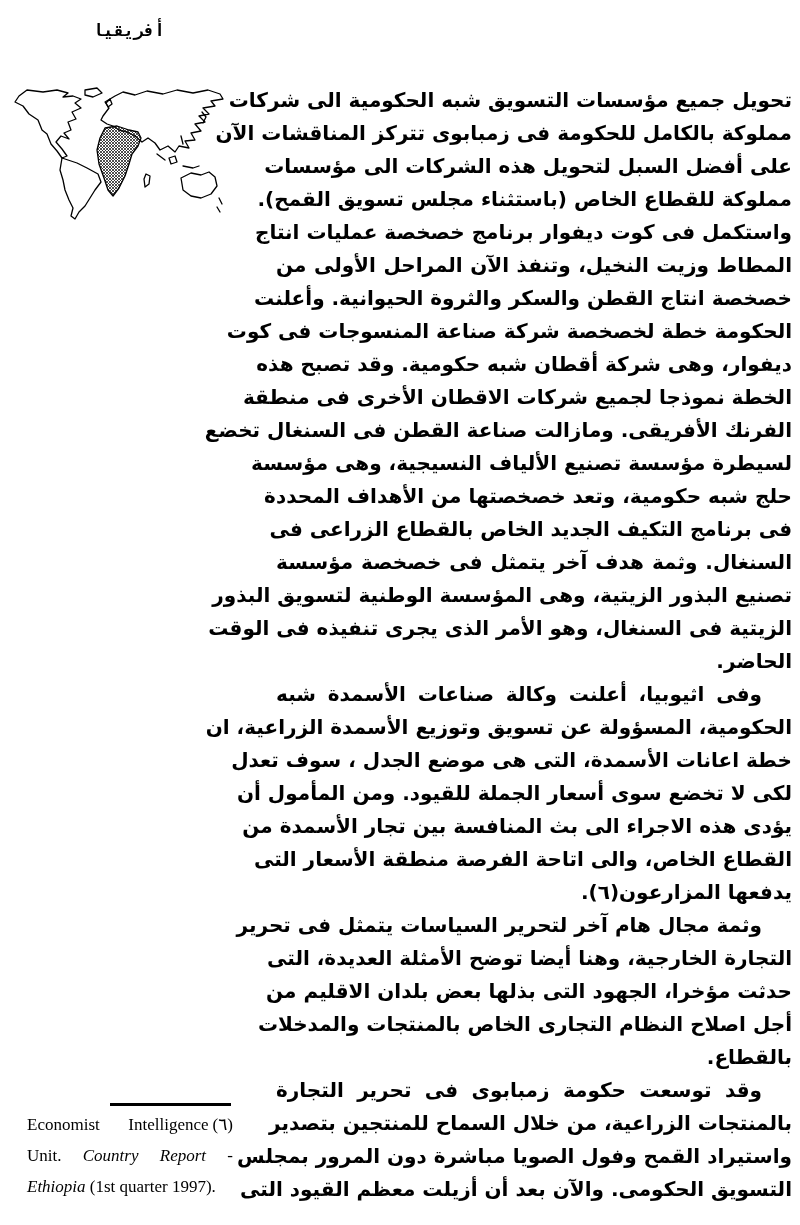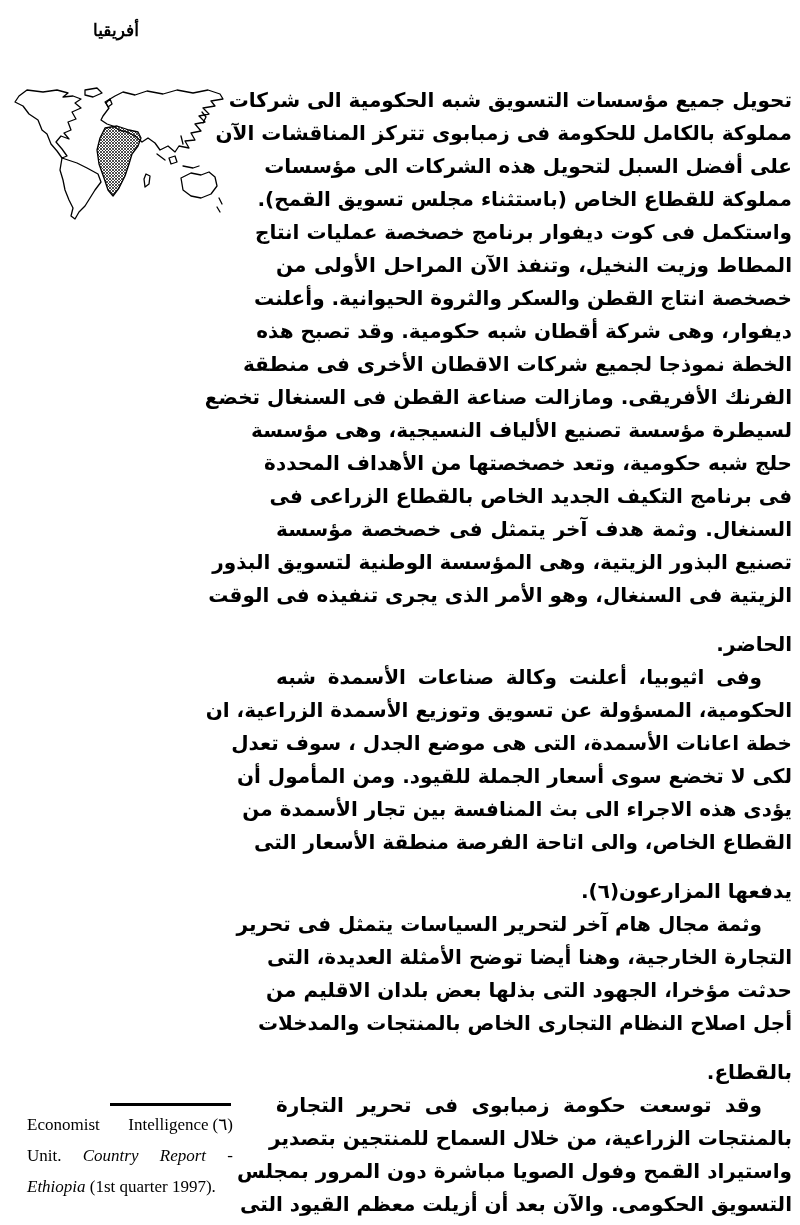--- a/index.html
+++ b/index.html
@@ -2,36 +2,36 @@
 <html lang="ar"><head>
 <meta charset="utf-8">
 <style>
   html,body{margin:0;padding:0;}
   body{
     width:800px;height:1225px;position:relative;background:#ffffff;color:#000;
     font-family:"DejaVu Sans",sans-serif;overflow:hidden;
   }
   .page-header{
     position:absolute;left:93px;top:20px;
-    direction:rtl;font-family:Liberation Sans, sans-serif;
+    direction:rtl;font-family:Liberation Mono, monospace;
     font-size:17px;font-weight:700;color:#000;
   }
   .map-wrap{position:absolute;left:5px;top:86px;width:223px;height:141px;}
   .article{
     position:absolute;left:276px;top:84px;width:516px;
     direction:rtl;font-family:"DejaVu Sans",sans-serif;
     font-size:20px;font-weight:700;color:#000000;
   }
   .para{margin:0;padding:0;}
   .line{
     line-height:33px;height:33px;overflow:visible;
     text-align:justify;text-align-last:justify;
     white-space:nowrap;
   }
-  .line.last{text-align-last:right;margin-top:16px;}
+  .line.last{text-align-last:right;}
   .line.indent{padding-right:30px;}
   .footnote-sep{
     position:absolute;left:110px;top:1103px;width:121px;height:3px;background:#000;
   }
   .footnote{
     position:absolute;left:27px;top:1109px;width:206px;
     direction:ltr;font-family:"Liberation Serif",serif;
     font-size:17px;line-height:31px;color:#000;text-align:justify;
   }
   .footnote .marker{float:right;padding-left:4px;font-style:normal;}
@@ -69,20 +69,21 @@
 
 <div class="article">
     <div class="para">
       <div class="line">تحويل جميع مؤسسات التسويق شبه الحكومية الى شركات</div>
       <div class="line">مملوكة بالكامل للحكومة فى زمبابوى تتركز المناقشات الآن</div>
       <div class="line">على أفضل السبل لتحويل هذه الشركات الى مؤسسات</div>
       <div class="line">مملوكة للقطاع الخاص (باستثناء مجلس تسويق القمح).</div>
       <div class="line">واستكمل فى كوت ديفوار برنامج خصخصة عمليات انتاج</div>
       <div class="line">المطاط وزيت النخيل، وتنفذ الآن المراحل الأولى من</div>
       <div class="line">خصخصة انتاج القطن والسكر والثروة الحيوانية. وأعلنت</div>
+      <div class="line">الحكومة خطة لخصخصة شركة صناعة المنسوجات فى كوت</div>
       <div class="line">ديفوار، وهى شركة أقطان شبه حكومية. وقد تصبح هذه</div>
       <div class="line">الخطة نموذجا لجميع شركات الاقطان الأخرى فى منطقة</div>
       <div class="line">الفرنك الأفريقى. ومازالت صناعة القطن فى السنغال تخضع</div>
       <div class="line">لسيطرة مؤسسة تصنيع الألياف النسيجية، وهى مؤسسة</div>
       <div class="line">حلج شبه حكومية، وتعد خصخصتها من الأهداف المحددة</div>
       <div class="line">فى برنامج التكيف الجديد الخاص بالقطاع الزراعى فى</div>
       <div class="line">السنغال. وثمة هدف آخر يتمثل فى خصخصة مؤسسة</div>
       <div class="line">تصنيع البذور الزيتية، وهى المؤسسة الوطنية لتسويق البذور</div>
       <div class="line">الزيتية فى السنغال، وهو الأمر الذى يجرى تنفيذه فى الوقت</div>
       <div class="line last">الحاضر.</div>

